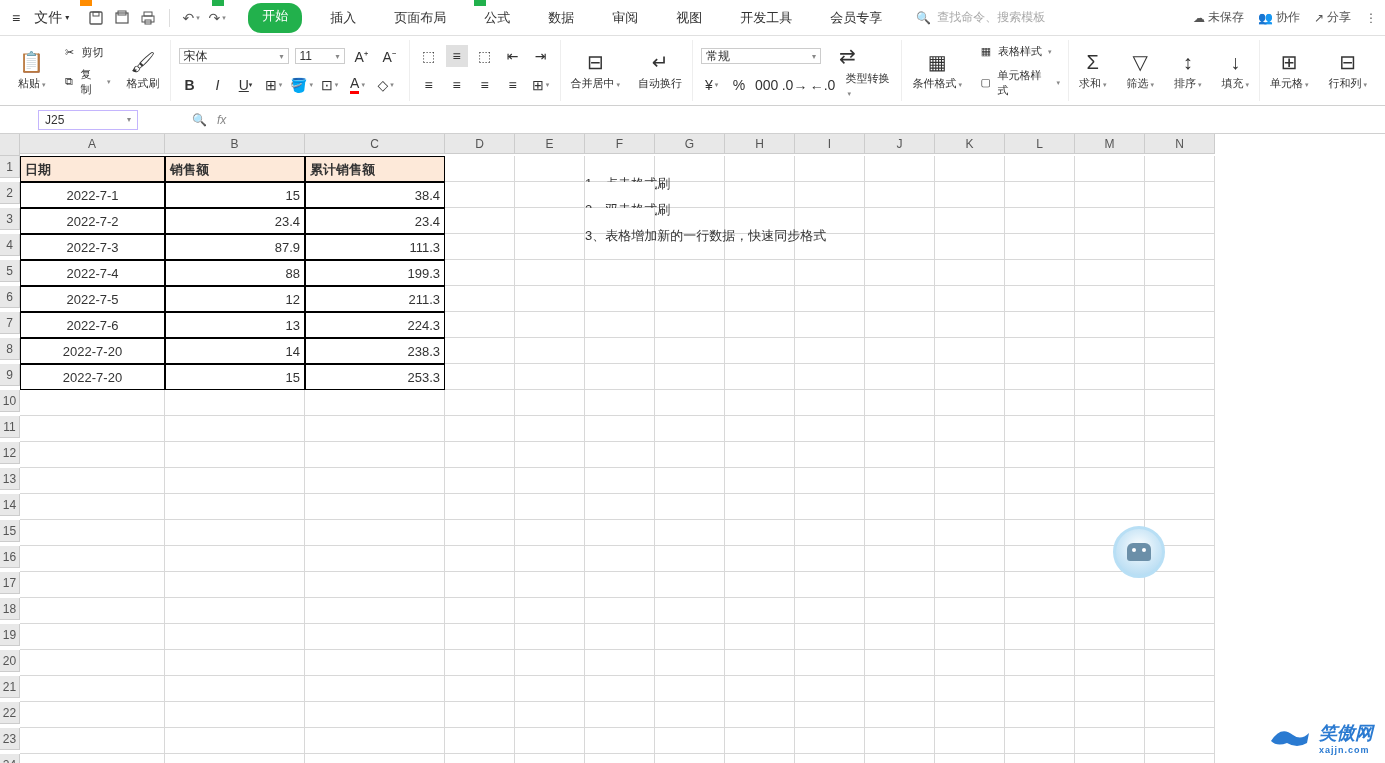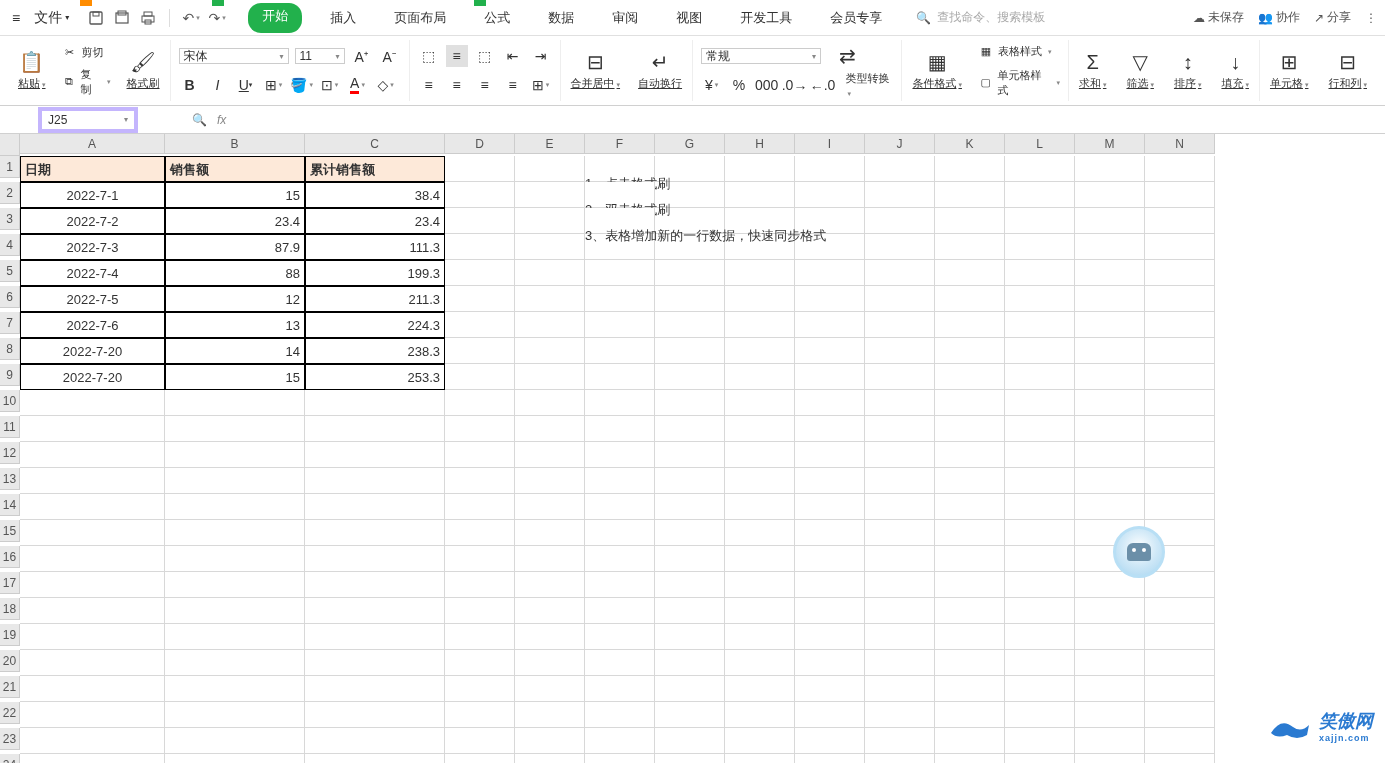--- a/index.html
+++ b/index.html
@@ -20,32 +20,32 @@
 .menu-search { margin-left: 20px; display: flex; align-items: center; gap: 6px; color: #aaa; font-size: 12px; }
 .menu-right { margin-left: auto; display: flex; gap: 14px; align-items: center; color: #555; font-size: 12px; }
 .menu-right-item { display: flex; align-items: center; gap: 3px; }
 
 
 .ribbon { height: 70px; background: #fff; border-bottom: 1px solid #d0d0d0; display: flex; padding: 4px 8px; }
 .ribbon-group { display: flex; flex-direction: column; justify-content: space-around; padding: 2px 8px; border-right: 1px solid #eee; }
 .ribbon-group.narrow { padding: 2px 4px; }
 .ribbon-bigbtn { display: flex; flex-direction: column; align-items: center; justify-content: center; gap: 2px; padding: 2px 6px; font-size: 11px; }
 .ribbon-bigbtn .icon { font-size: 20px; height: 24px; display: flex; align-items: center; }
-.ribbon-bigbtn .label { white-space: nowrap; text-decoration: underline; }
+.ribbon-bigbtn .label { white-space: nowrap; }
 .ribbon-row { display: flex; gap: 6px; align-items: center; height: 28px; }
 .ribbon-smallbtn { display: flex; align-items: center; gap: 4px; font-size: 11px; padding: 2px 4px; }
 .ribbon-smallbtn .icon { width: 16px; height: 16px; display: inline-flex; align-items: center; justify-content: center; }
 .ribbon-select { border: 1px solid #ccc; padding: 2px 4px; font-size: 12px; background: #fff; height: 16px; display: flex; align-items: center; justify-content: space-between; }
 .ribbon-select::after { content: '▾'; font-size: 8px; margin-left: 4px; color: #888; }
 .ribbon-iconbtn { width: 22px; height: 22px; display: inline-flex; align-items: center; justify-content: center; font-size: 14px; }
 .dd::after { content: '▾'; font-size: 7px; margin-left: 2px; color: #888; }
 
 
 .formula-area { height: 28px; display: flex; align-items: center; border-bottom: 1px solid #d0d0d0; }
-.name-box { width: 100px; border: 4px solid #c4b5fd; margin: 2px 4px 2px 38px; padding: 2px 6px; font-size: 12px; display: flex; justify-content: space-between; align-items: center; }
+.name-box { width: 100px; border: 1px solid #c4b5fd; margin: 2px 4px 2px 38px; padding: 2px 6px; font-size: 12px; display: flex; justify-content: space-between; align-items: center; }
 .name-box::after { content: '▾'; font-size: 8px; color: #888; }
 .fx-icons { display: flex; gap: 10px; margin-left: 50px; align-items: center; color: #888; }
 .formula-input { flex: 1; padding: 2px 8px; font-size: 12px; }
 
 
 .sheet-area { position: relative; height: calc(763px - 36px - 70px - 28px); overflow: hidden; }
 .sheet { display: grid; grid-template-columns: 20px repeat(14, minmax(60px, auto)); }
 .col-header, .row-header, .corner { background: #e8e8e8; border: 1px solid #ccc; border-top: none; border-left: none; text-align: center; font-size: 12px; height: 22px; line-height: 22px; color: #555; }
 .corner { background: #e8e8e8; }
 .col-header { height: 20px; line-height: 20px; }
@@ -61,21 +61,21 @@
 .sheet { grid-template-columns: 20px 145px 140px 140px 70px 70px 70px 70px 70px 70px 70px 70px 70px 70px 70px; }
 
 
 .avatar { position: absolute; right: 220px; top: 392px; width: 52px; height: 52px; border-radius: 50%; background: radial-gradient(circle at 50% 40%, #fff 0%, #cfe8f7 50%, #a8d5f0 100%); border: 3px solid #b8dff5; display: flex; align-items: center; justify-content: center; }
 .avatar-face { width: 24px; height: 18px; background: #6b8fa8; border-radius: 6px 6px 3px 3px; position: relative; }
 .avatar-face::before, .avatar-face::after { content: ''; position: absolute; width: 4px; height: 4px; background: #fff; border-radius: 50%; top: 5px; }
 .avatar-face::before { left: 5px; }
 .avatar-face::after { right: 5px; }
 
 
-.watermark { position: absolute; right: 12px; bottom: 20px; font-size: 18px; color: #2a7ad1; font-style: italic; font-weight: bold; display: flex; align-items: flex-end; gap: 6px; }
+.watermark { position: absolute; right: 12px; bottom: 8px; font-size: 18px; color: #2a7ad1; font-style: italic; font-weight: bold; display: flex; align-items: flex-start; gap: 6px; }
 .watermark .sub { font-size: 9px; font-style: normal; display: block; color: #2a7ad1; letter-spacing: 1px; }
 .watermark svg { width: 44px; height: 30px; }
 
 
 .tab-strip { position: absolute; top: 0; left: 0; height: 6px; display: flex; gap: 60px; padding-left: 80px; }
 .tab-dot { width: 12px; height: 6px; }
 </style>
 </head>
 <body>
 

